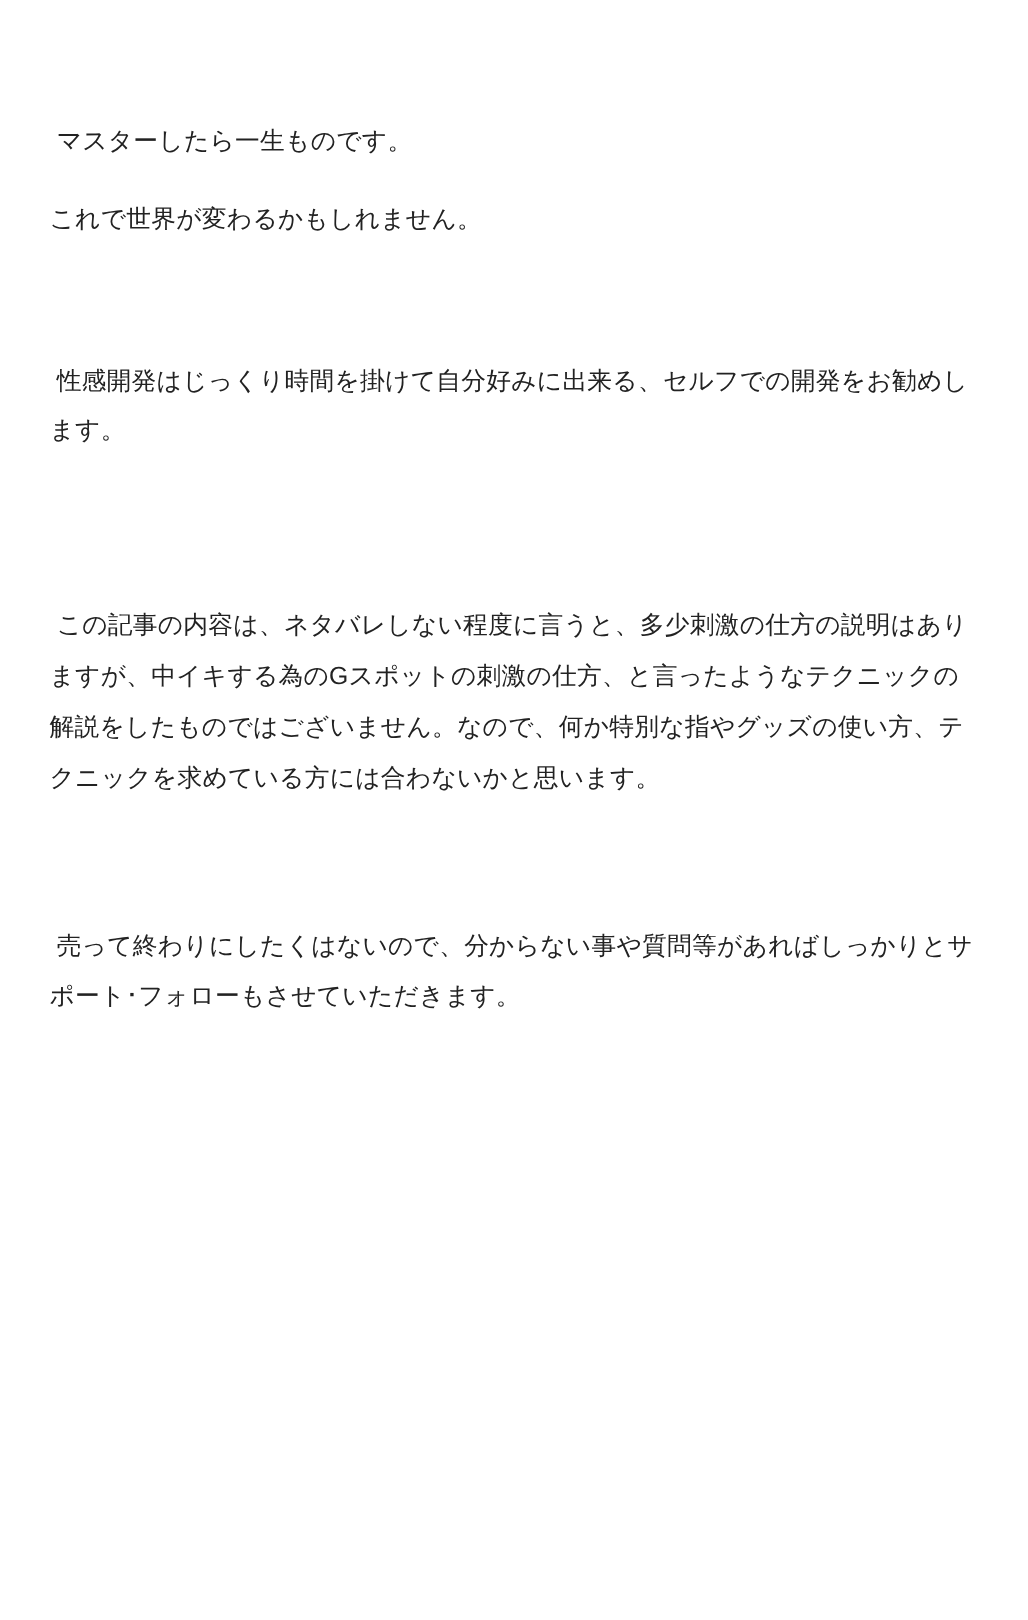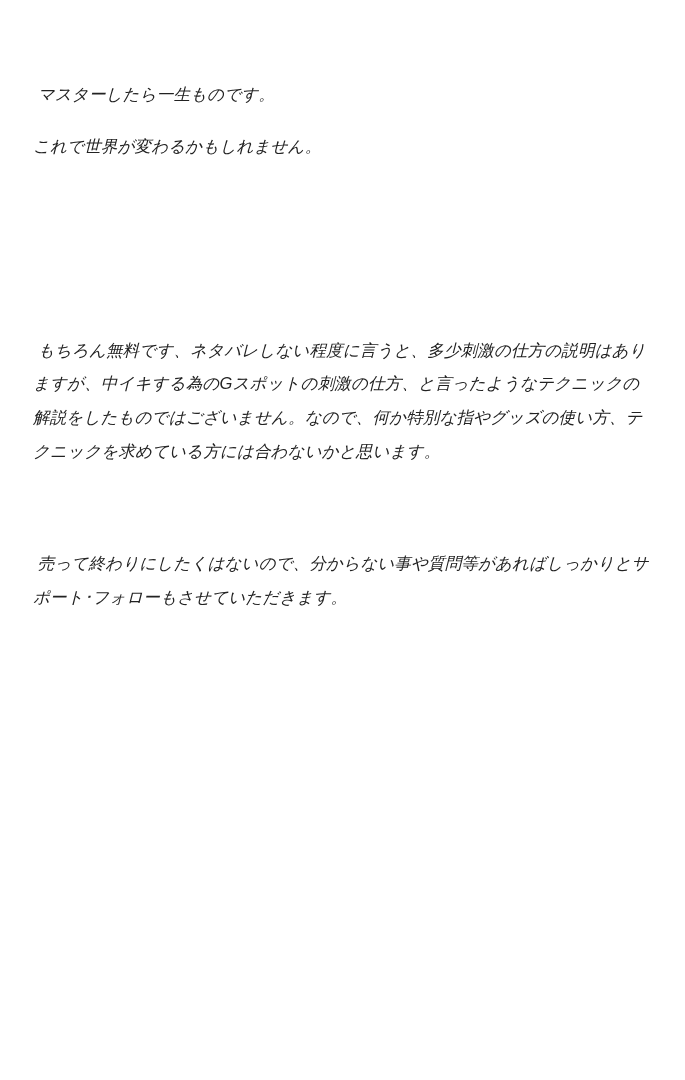--- a/index.html
+++ b/index.html
@@ -13,21 +13,20 @@
     font-family: "Liberation Sans", "DejaVu Sans", sans-serif;
     color: #222222;
     overflow: hidden;
   }
   .page {
     position: relative;
     width: 685px;
     height: 831px;
     box-sizing: border-box;
     padding: 0 33px;
-    font-style: italic;
   }
   .block {
     margin: 0;
   }
   .para {
     font-size: 16.5px;
     line-height: 2.05;
     letter-spacing: 0.01em;
     color: #222222;
     margin: 0;
@@ -52,28 +51,31 @@
   </div>
 
   <div class="gap-sm"></div>
 
   <div class="block">
     <p class="para">これで世界が変わるかもしれません。</p>
   </div>
 
   <div class="gap-lg"></div>
 
+  <div class="block">
+    <p class="para"> 性感開発はじっくり時間を掛けて自分好みに出来る、セルフでの開発をお勧めします。</p>
+  </div>
 
   <div class="gap-sm"></div>
 
 
   <div class="gap-xl"></div>
 
   <div class="block">
-    <p class="para"> もちろん無料です、ネタバレしない程度に言うと、多少刺激の仕方の説明はありますが、中イキする為のGスポットの刺激の仕方、と言ったようなテクニックの解説をしたものではございません。なので、何か特別な指やグッズの使い方、テクニックを求めている方には合わないかと思います。</p>
+    <p class="para"> この記事の内容は、ネタバレしない程度に言うと、多少刺激の仕方の説明はありますが、中イキする為のGスポットの刺激の仕方、と言ったようなテクニックの解説をしたものではございません。なので、何か特別な指やグッズの使い方、テクニックを求めている方には合わないかと思います。</p>
   </div>
 
   <div class="gap-xl"></div>
 
   <div class="block">
     <p class="para"> 売って終わりにしたくはないので、分からない事や質問等があればしっかりとサポート･フォローもさせていただきます。</p>
   </div>
 
   <div class="gap-sm"></div>
 

